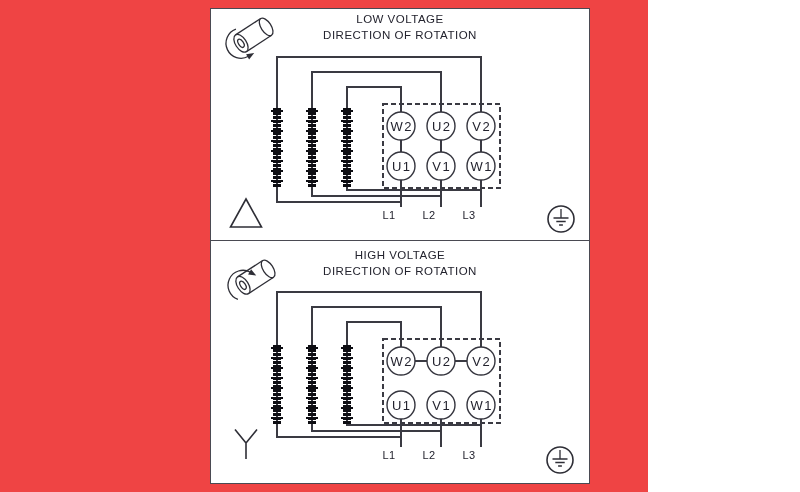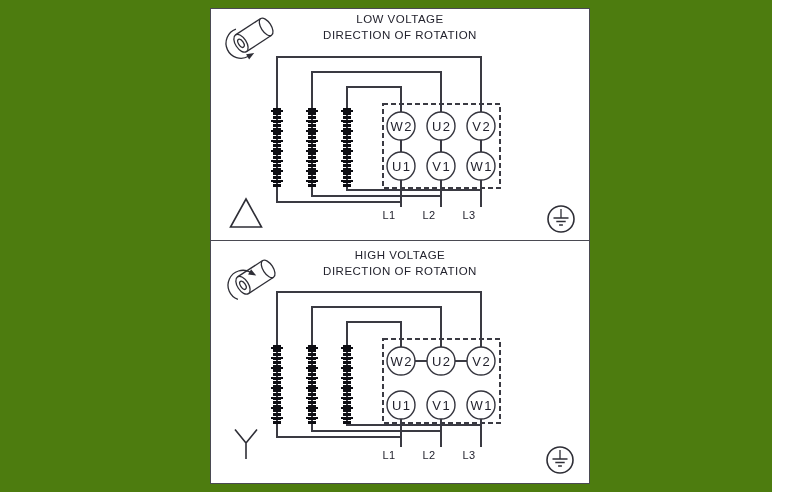--- a/index.html
+++ b/index.html
@@ -1,17 +1,17 @@
 <!DOCTYPE html>
 <html><head>
 <meta charset="utf-8">
 <style>
   html,body{margin:0;padding:0;background:#ffffff;}
   body{width:800px;height:492px;overflow:hidden;}
-  .stage{position:relative;width:772px;height:492px;background:#4d7c0f;text-align:center;}
+  .stage{position:relative;width:648px;height:492px;background:#ef4444;text-align:center;}
   svg{display:block;}
   .box{fill:#ffffff;stroke:#4a4a52;stroke-width:1.1;shape-rendering:crispEdges;}
   .ln{fill:none;stroke:#3a3a42;stroke-width:1.2;shape-rendering:crispEdges;}
   .dash{fill:none;stroke:#3a3a42;stroke-width:1.1;stroke-dasharray:5 3;shape-rendering:crispEdges;}
   .term{fill:#ffffff;stroke:#35353e;stroke-width:1.4;}
   .bar{fill:none;stroke:#0d0d12;stroke-width:8;stroke-dasharray:3 1;shape-rendering:crispEdges;}
   .bar-ticks{fill:none;stroke:#0d0d12;stroke-width:12;stroke-dasharray:1.5 8.5;shape-rendering:crispEdges;}
   .sym{fill:none;stroke:#2e2e36;stroke-width:1.6;}
   .symln{fill:none;stroke:#2e2e36;stroke-width:1.3;}
   .cyl{fill:#ffffff;stroke:#2e2e36;stroke-width:1.3;}

